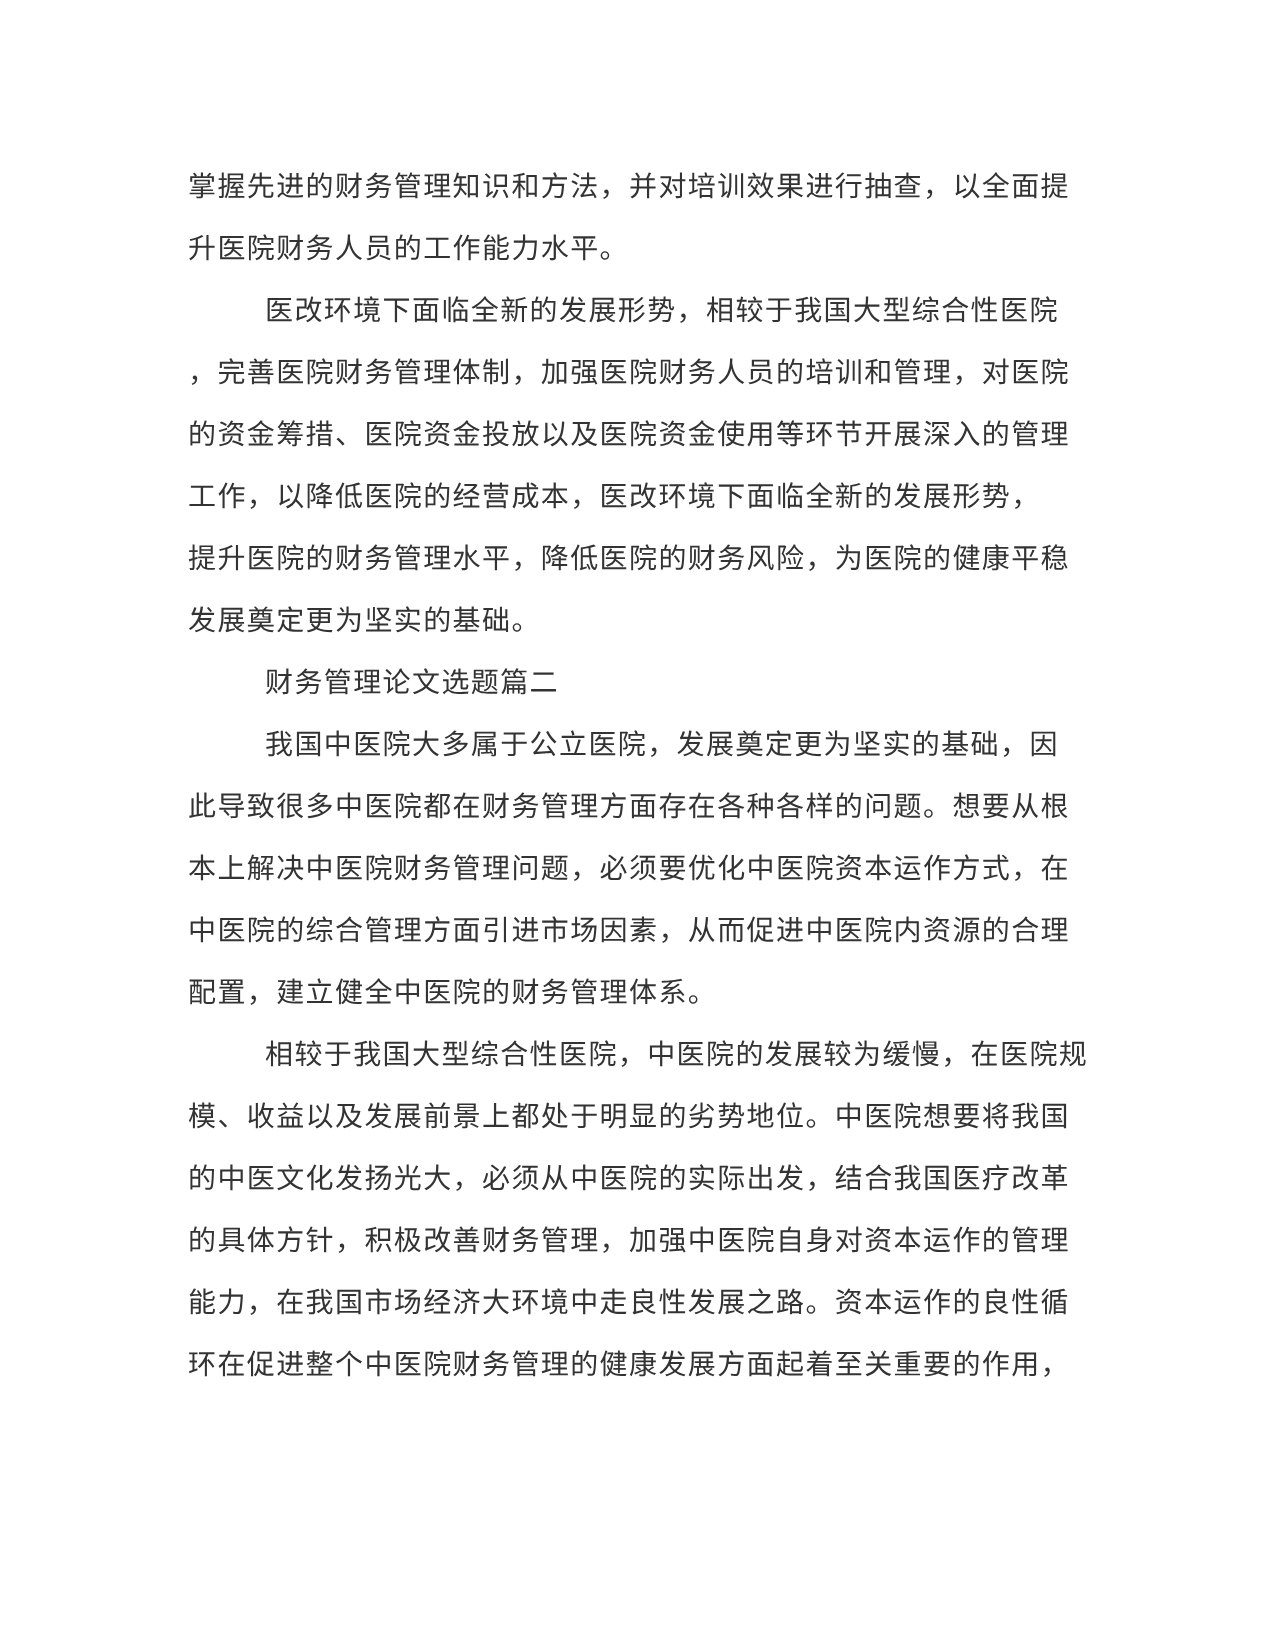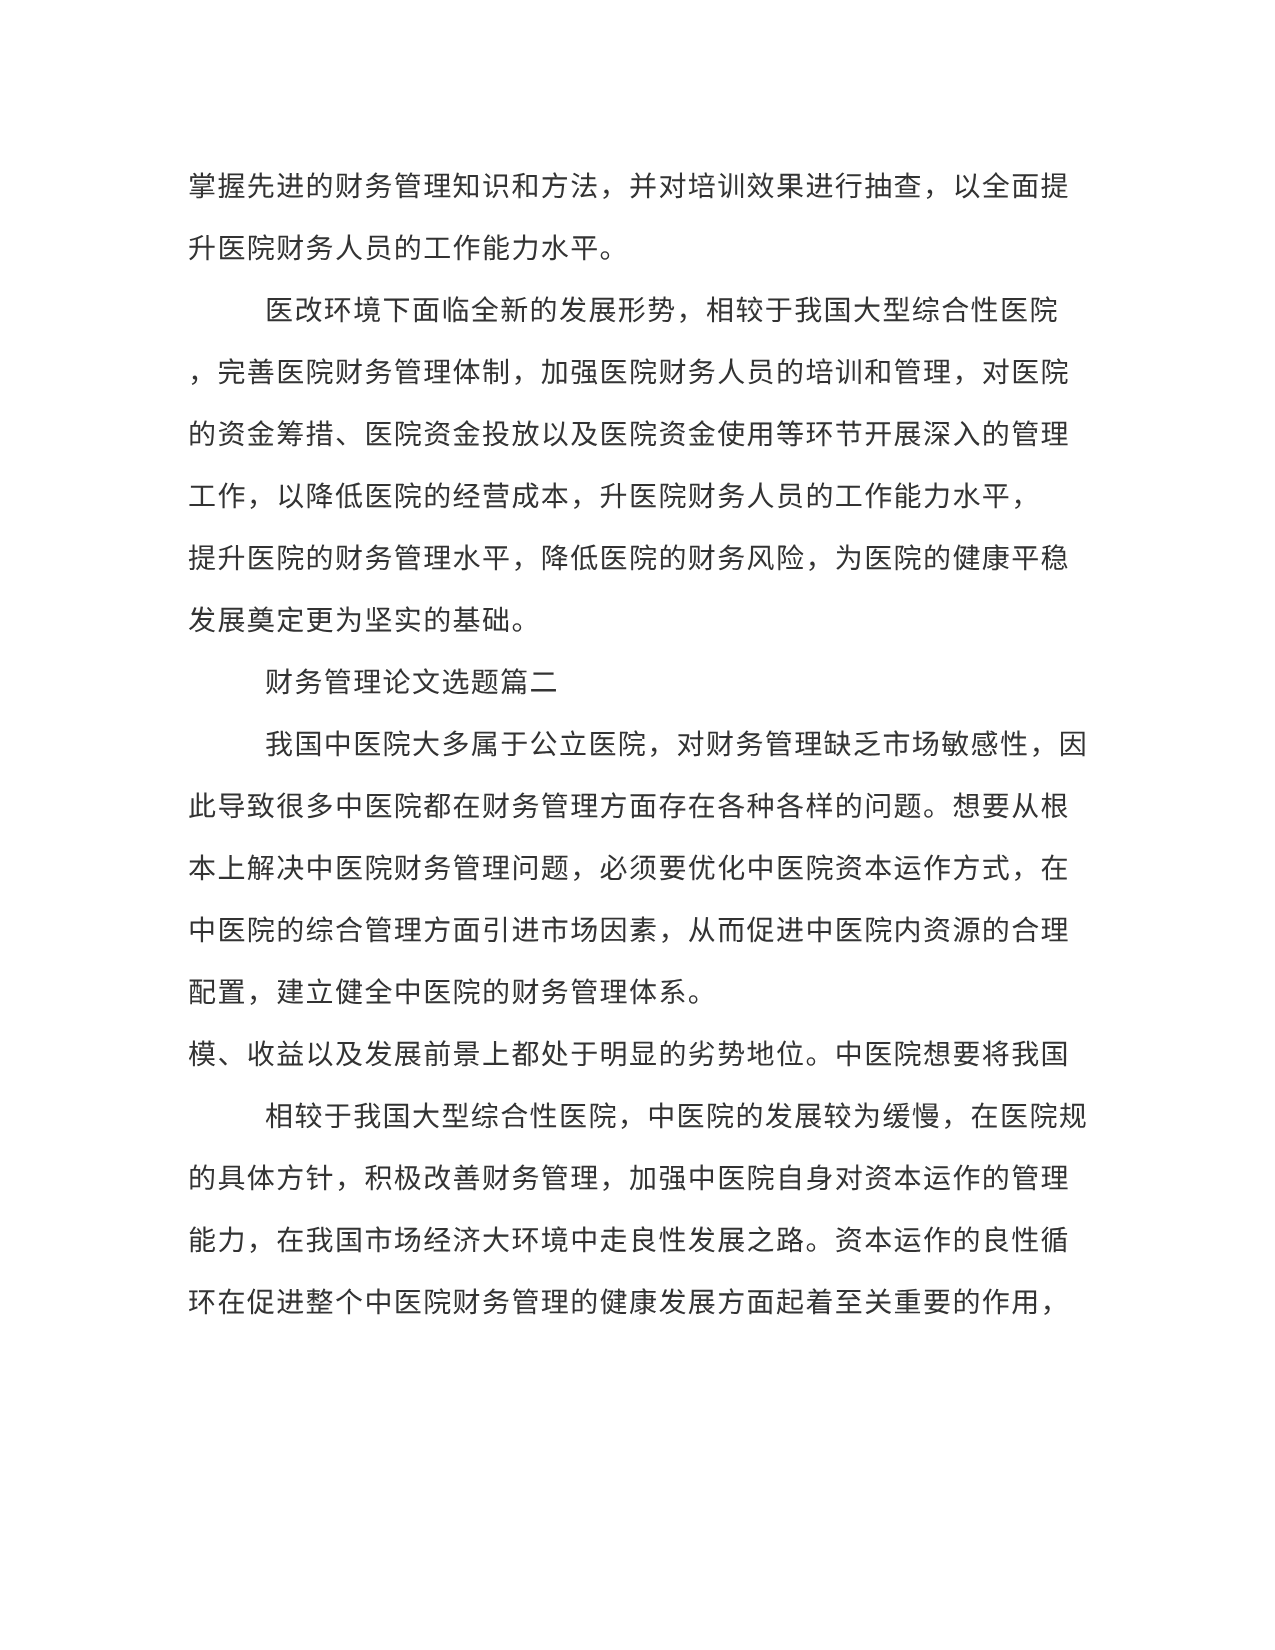--- a/index.html
+++ b/index.html
@@ -46,39 +46,40 @@
 
     <div class="para">
       <div class="line">掌握先进的财务管理知识和方法，并对培训效果进行抽查，以全面提</div>
       <div class="line">升医院财务人员的工作能力水平。</div>
     </div>
 
     <div class="para">
       <div class="line indent">医改环境下面临全新的发展形势，相较于我国大型综合性医院</div>
       <div class="line">，完善医院财务管理体制，加强医院财务人员的培训和管理，对医院</div>
       <div class="line">的资金筹措、医院资金投放以及医院资金使用等环节开展深入的管理</div>
-      <div class="line">工作，以降低医院的经营成本，升医院财务人员的工作能力水平，</div>
+      <div class="line">工作，以降低医院的经营成本，医改环境下面临全新的发展形势，</div>
       <div class="line">提升医院的财务管理水平，降低医院的财务风险，为医院的健康平稳</div>
       <div class="line">发展奠定更为坚实的基础。</div>
     </div>
 
     <div class="para">
       <div class="line indent">财务管理论文选题篇二</div>
     </div>
 
     <div class="para">
-      <div class="line indent">我国中医院大多属于公立医院，对财务管理缺乏市场敏感性，因</div>
+      <div class="line indent">我国中医院大多属于公立医院，发展奠定更为坚实的基础，因</div>
       <div class="line">此导致很多中医院都在财务管理方面存在各种各样的问题。想要从根</div>
       <div class="line">本上解决中医院财务管理问题，必须要优化中医院资本运作方式，在</div>
       <div class="line">中医院的综合管理方面引进市场因素，从而促进中医院内资源的合理</div>
       <div class="line">配置，建立健全中医院的财务管理体系。</div>
     </div>
 
     <div class="para">
+      <div class="line indent">相较于我国大型综合性医院，中医院的发展较为缓慢，在医院规</div>
       <div class="line">模、收益以及发展前景上都处于明显的劣势地位。中医院想要将我国</div>
-      <div class="line indent">相较于我国大型综合性医院，中医院的发展较为缓慢，在医院规</div>
+      <div class="line">的中医文化发扬光大，必须从中医院的实际出发，结合我国医疗改革</div>
       <div class="line">的具体方针，积极改善财务管理，加强中医院自身对资本运作的管理</div>
       <div class="line">能力，在我国市场经济大环境中走良性发展之路。资本运作的良性循</div>
       <div class="line">环在促进整个中医院财务管理的健康发展方面起着至关重要的作用，</div>
     </div>
 
   </div>
 </div>
 
 </body></html>

